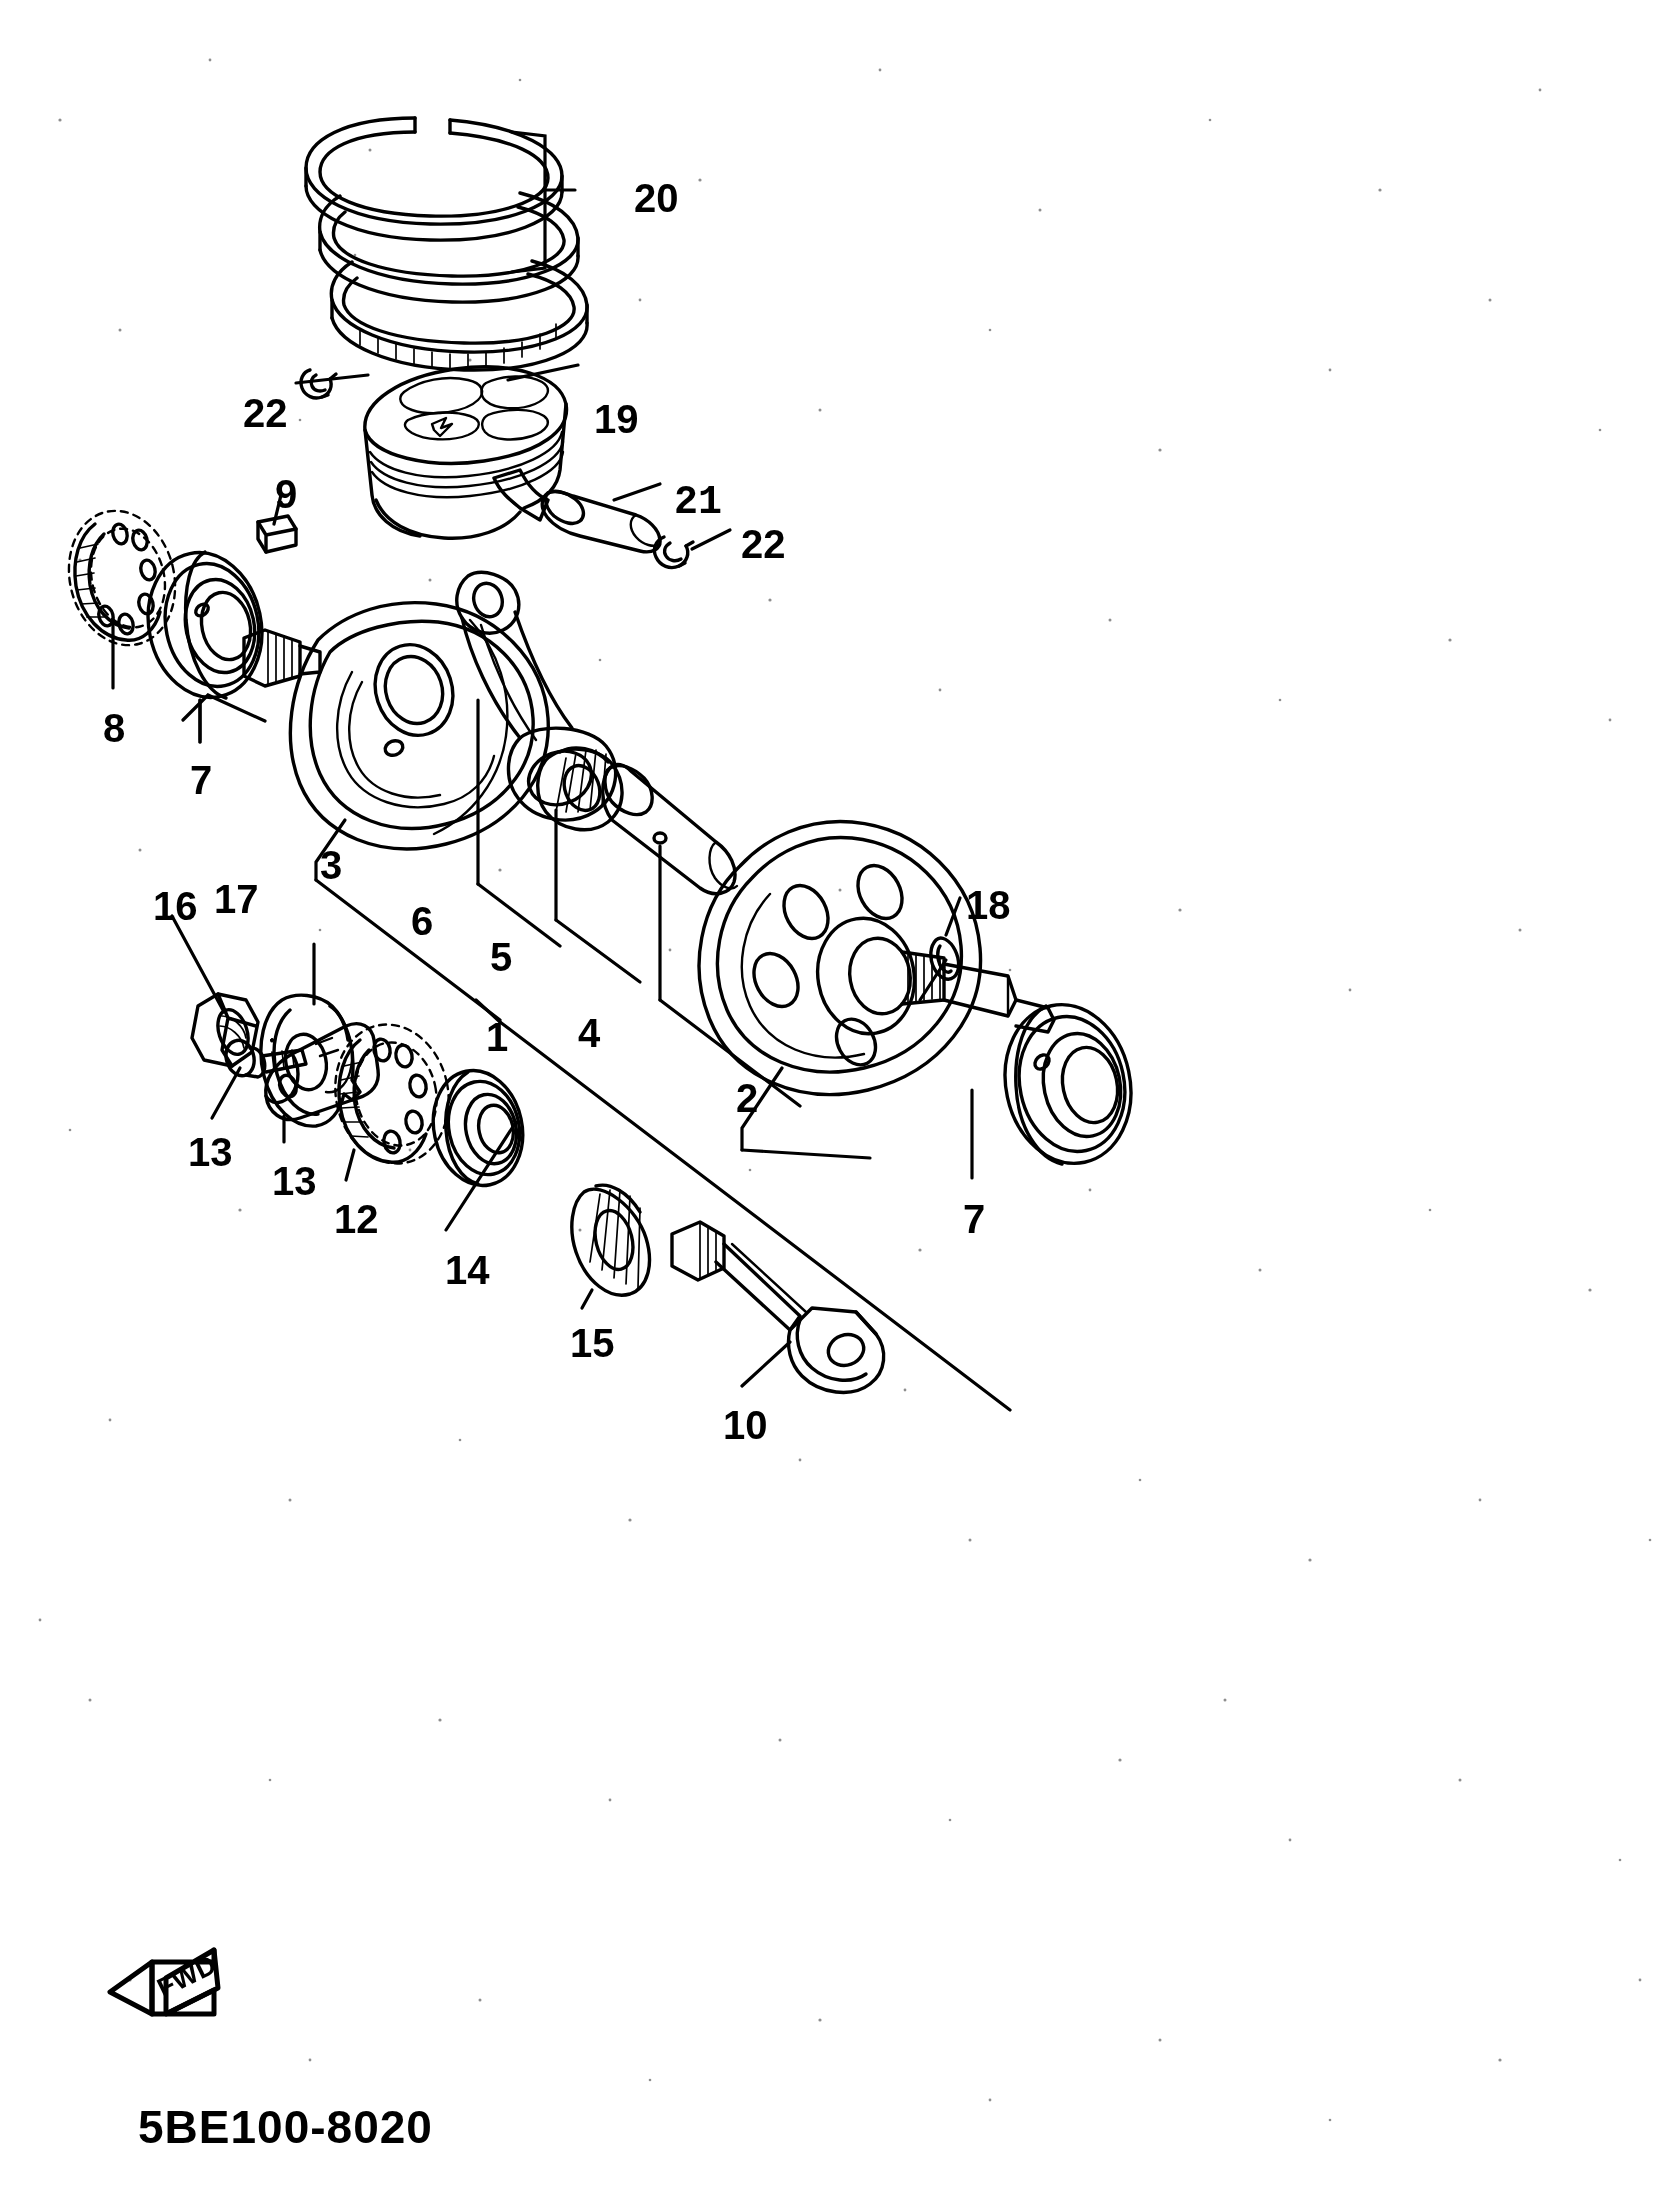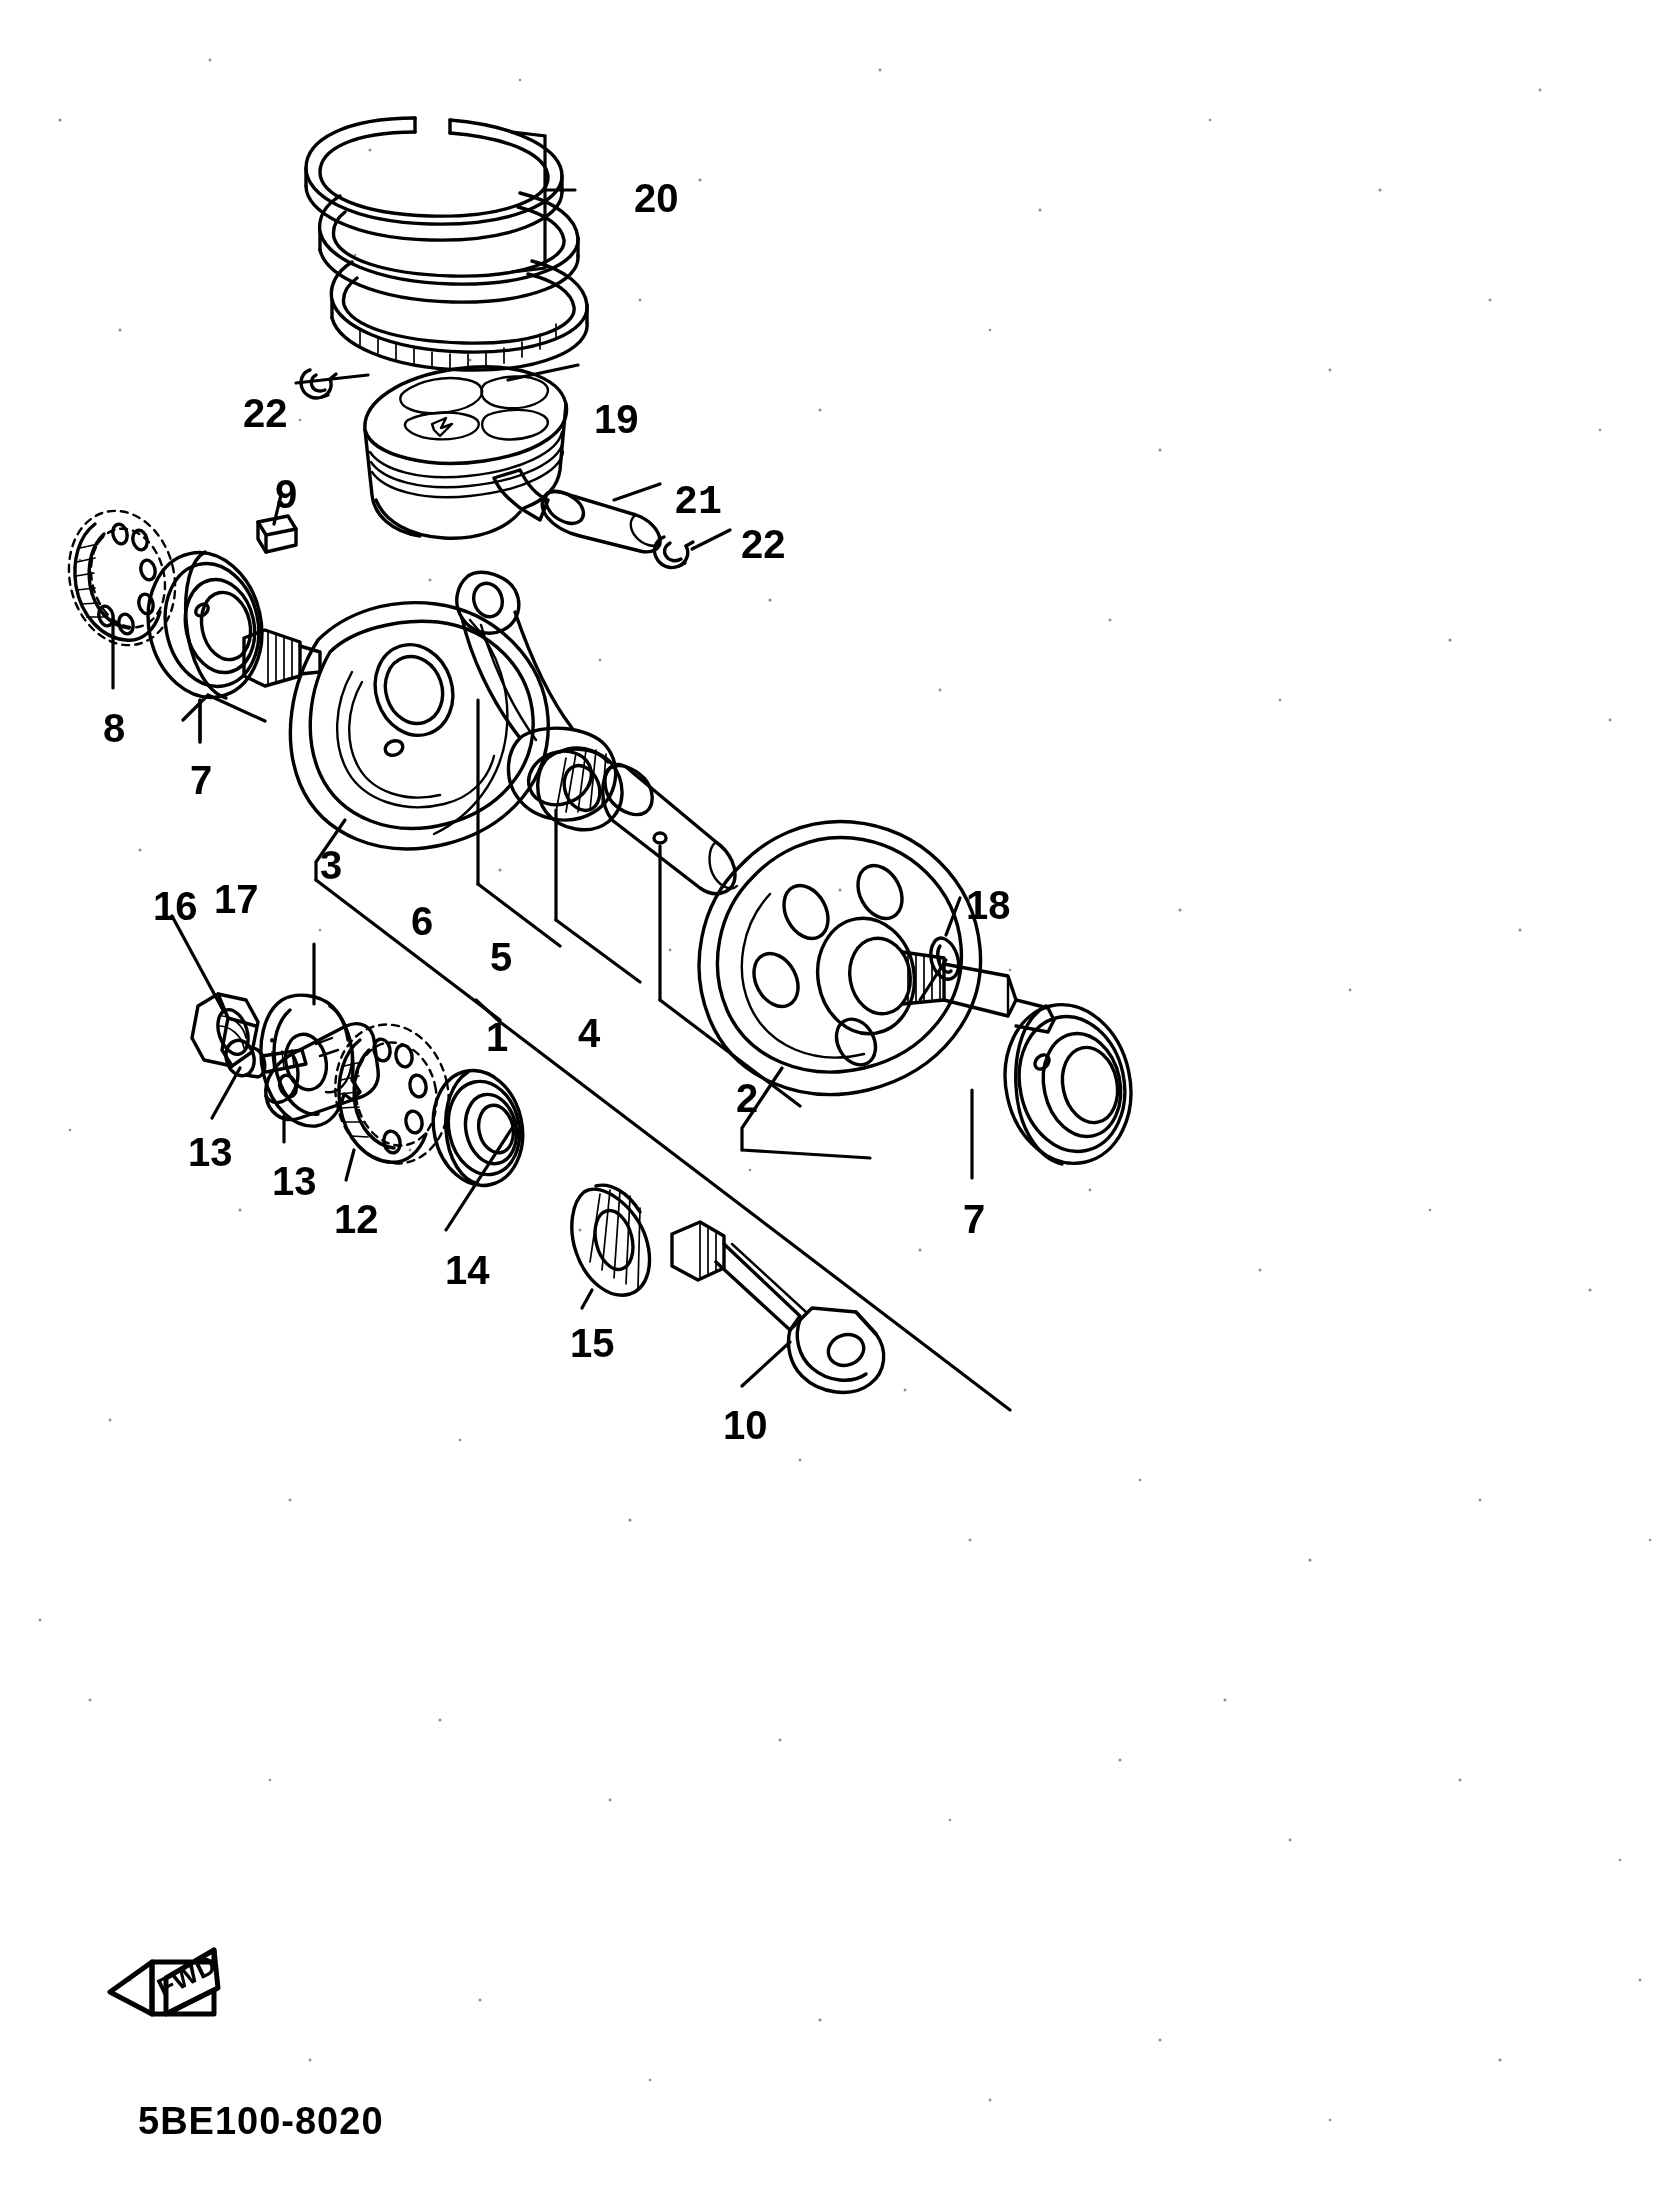--- a/index.html
+++ b/index.html
@@ -1,21 +1,21 @@
 <!DOCTYPE html>
 <html><head>
 <meta charset="utf-8">
 <style>
   html,body{margin:0;padding:0;background:#ffffff;}
   body{font-family:"Liberation Sans",sans-serif;}
   #page{position:relative;width:1663px;height:2200px;background:#fff;overflow:hidden;}
   #speckle{position:absolute;inset:0;pointer-events:none;opacity:.55;}
   .cal{position:absolute;font-family:"Liberation Sans",sans-serif;font-weight:700;color:#000;
        font-size:40px;line-height:1;letter-spacing:0px;white-space:nowrap;}
-  #partno{position:absolute;left:138px;top:2100px;font-size:38px;font-weight:700;
+  #partno{position:absolute;left:138px;top:2100px;font-size:46px;font-weight:700;
           letter-spacing:1px;color:#000;font-family:"Liberation Sans",sans-serif;}
   svg{position:absolute;left:0;top:0;}
   .ln{stroke:#000;stroke-width:3.2;fill:none;stroke-linecap:round;}
   .part{stroke:#000;fill:none;stroke-linecap:round;stroke-linejoin:round;}
   .pw3{stroke-width:3.4;}
   .pw2{stroke-width:2.4;}
   .pw4{stroke-width:5;}
   .pw15{stroke-width:1.7;}
   .fwdtxt{font-family:"Liberation Sans",sans-serif;font-weight:700;font-size:27px;fill:#000;}
 </style>

